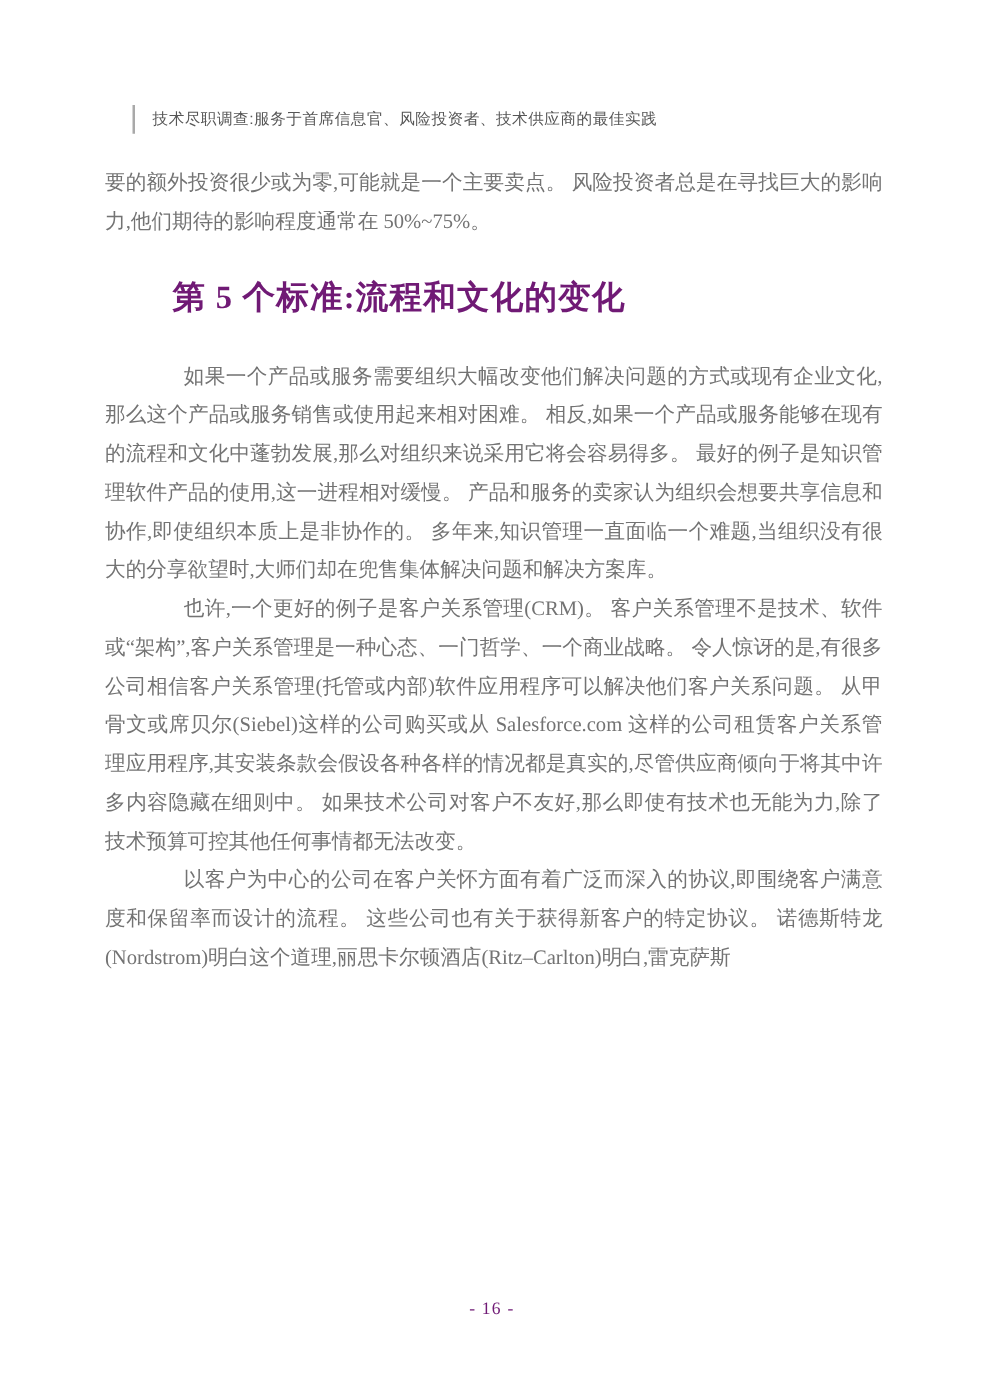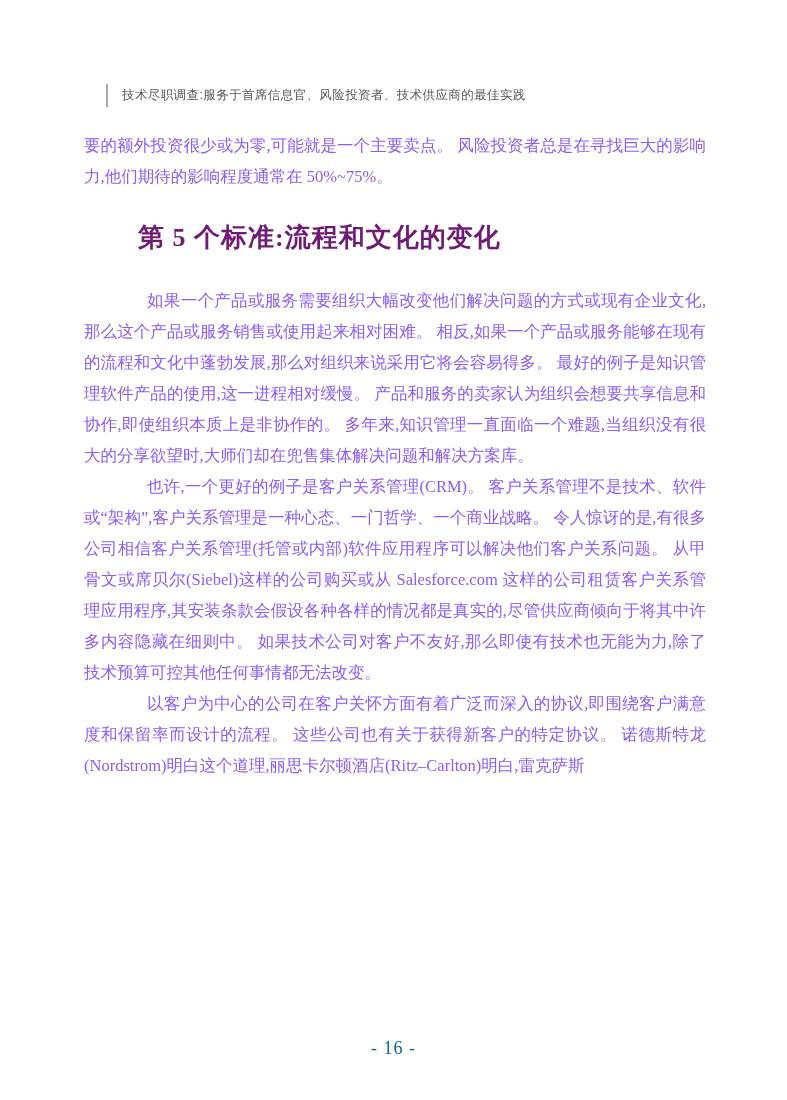--- a/index.html
+++ b/index.html
@@ -46,21 +46,21 @@
     left: 84px;
     top: 0;
     width: 622px;
     padding-top: 130px;
   }
   .para {
     margin: 0;
     font-size: 16.5px;
     line-height: 31px;
     text-align: justify;
-    color: #8b5cf6;
+    color: #737373;
   }
   .para.indent {
     text-indent: 63px;
   }
   .section-heading {
     margin: 28px 0 29px 54px;
     font-size: 26px;
     line-height: 36px;
     font-weight: bold;
     color: #701a75;
@@ -69,23 +69,23 @@
   }
   
   .page-footer {
     position: absolute;
     top: 1038px;
     left: 0;
     width: 100%;
     text-align: center;
   }
   .page-number {
-    font-size: 18px;
+    font-size: 14px;
     line-height: 20px;
-    color: #0369a1;
+    color: #701a75;
     letter-spacing: 1px;
   }
 </style>
 </head>
 <body>
 
 <div class="page">
 
   <header class="running-header">
     <span class="header-bar"></span>

